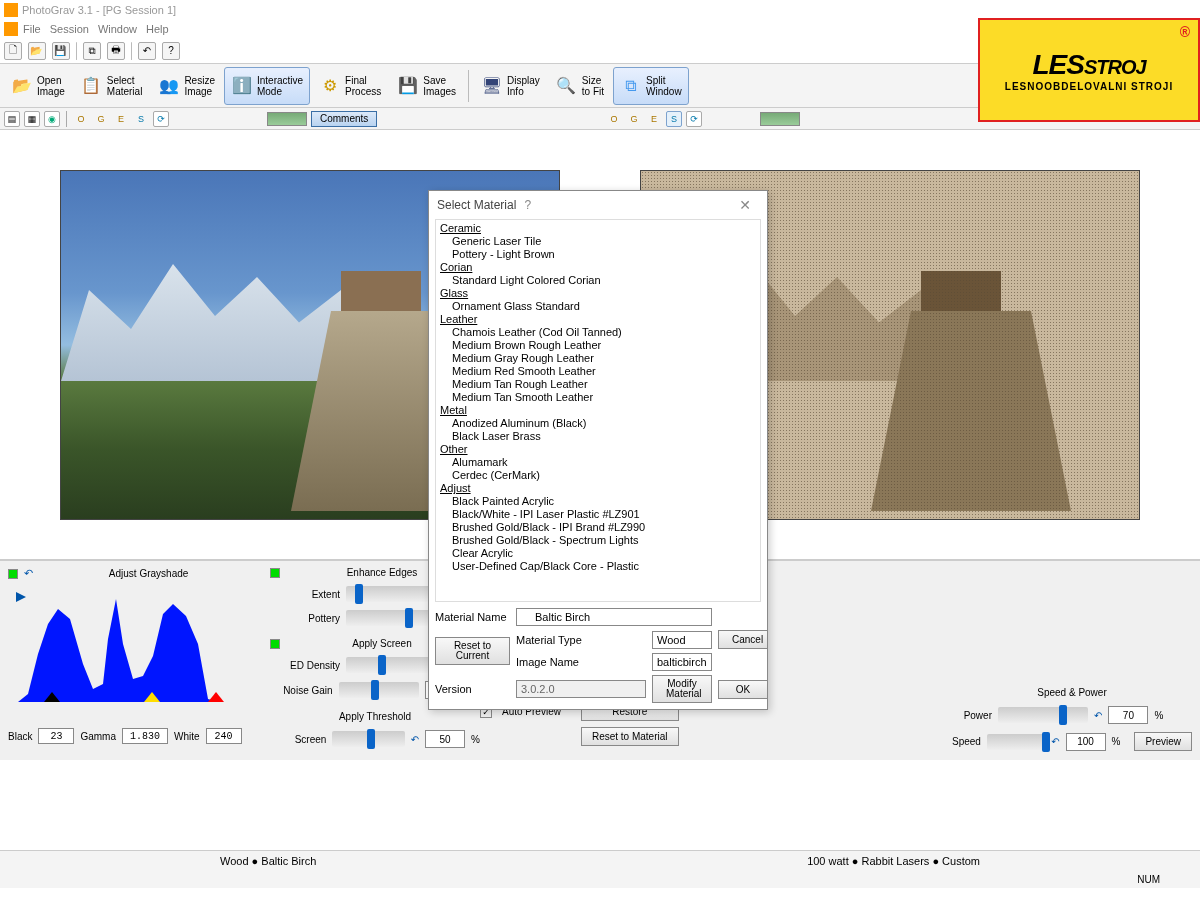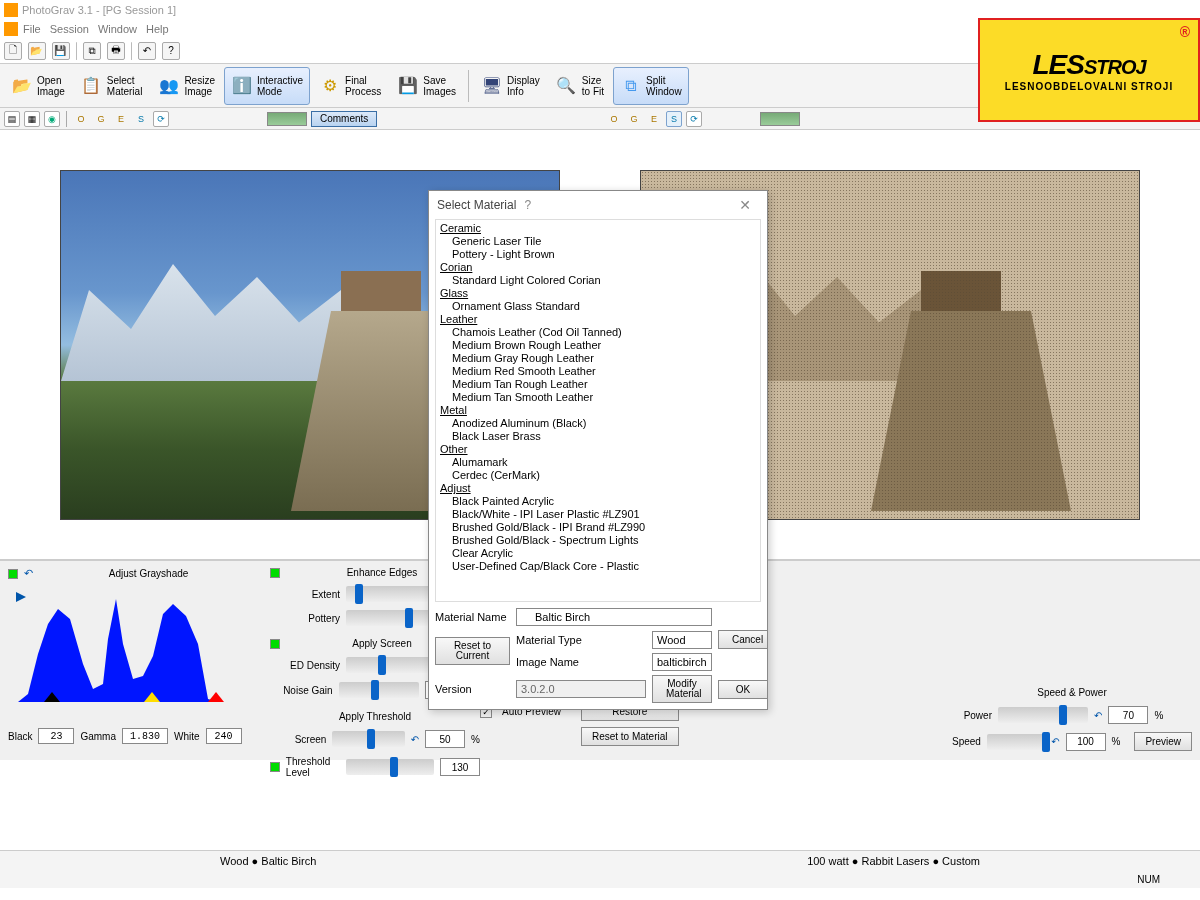--- a/index.html
+++ b/index.html
@@ -272,29 +272,20 @@
         <span style="flex:1;text-align:center">Apply Threshold</span>
       </div>
     <div class="slider-row">
         <span class="lbl">Screen</span>
         <div class="slider">
           <div class="thumb" style="left:48%"></div>
         </div>
         <span style="color:#05a">↶</span>
         <input class="numbox" value="50" style="">
         <span>%</span>
-      </div>
-    <div class="slider-row">
-        <span class="led"></span>
-        <span class="lbl" style="width:55px;white-space:pre-line;text-align:left">Threshold
-Level</span>
-        <div class="slider">
-          <div class="thumb" style="left:50%"></div>
-        </div>
-        <input class="numbox" value="130" style="">
       </div>
   </div>
 
   <div class="slider-col speed-col" style="margin-left:auto;width:240px;padding-top:120px">
     <div class="section-label">
         <span style="flex:1;text-align:center">Speed &amp; Power</span>
       </div>
     <div class="slider-row">
         <span class="lbl" style="width:40px">Power</span>
         <div class="slider">

